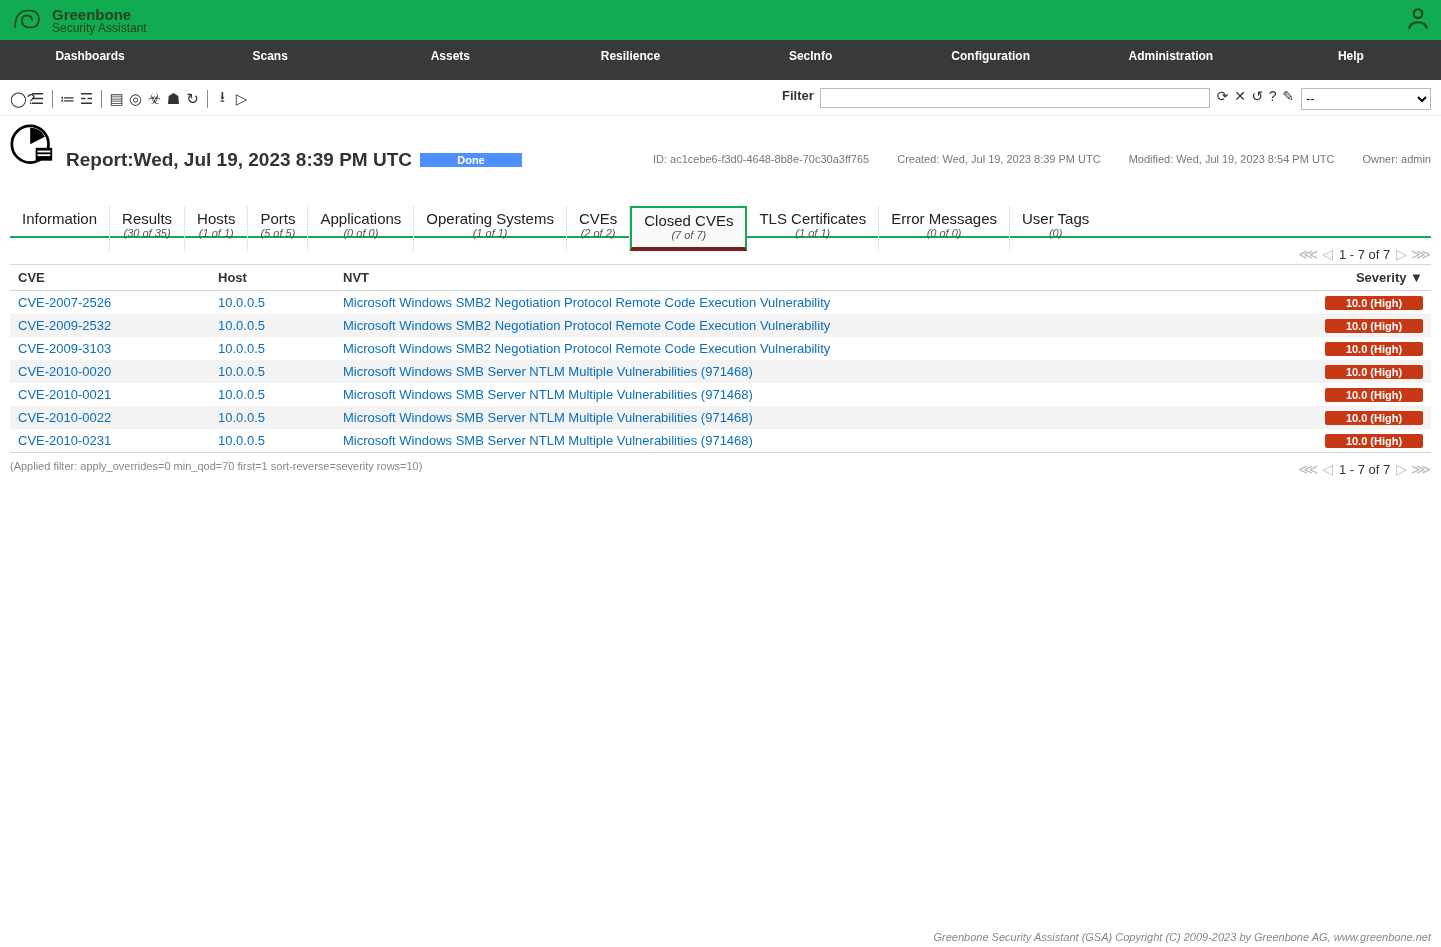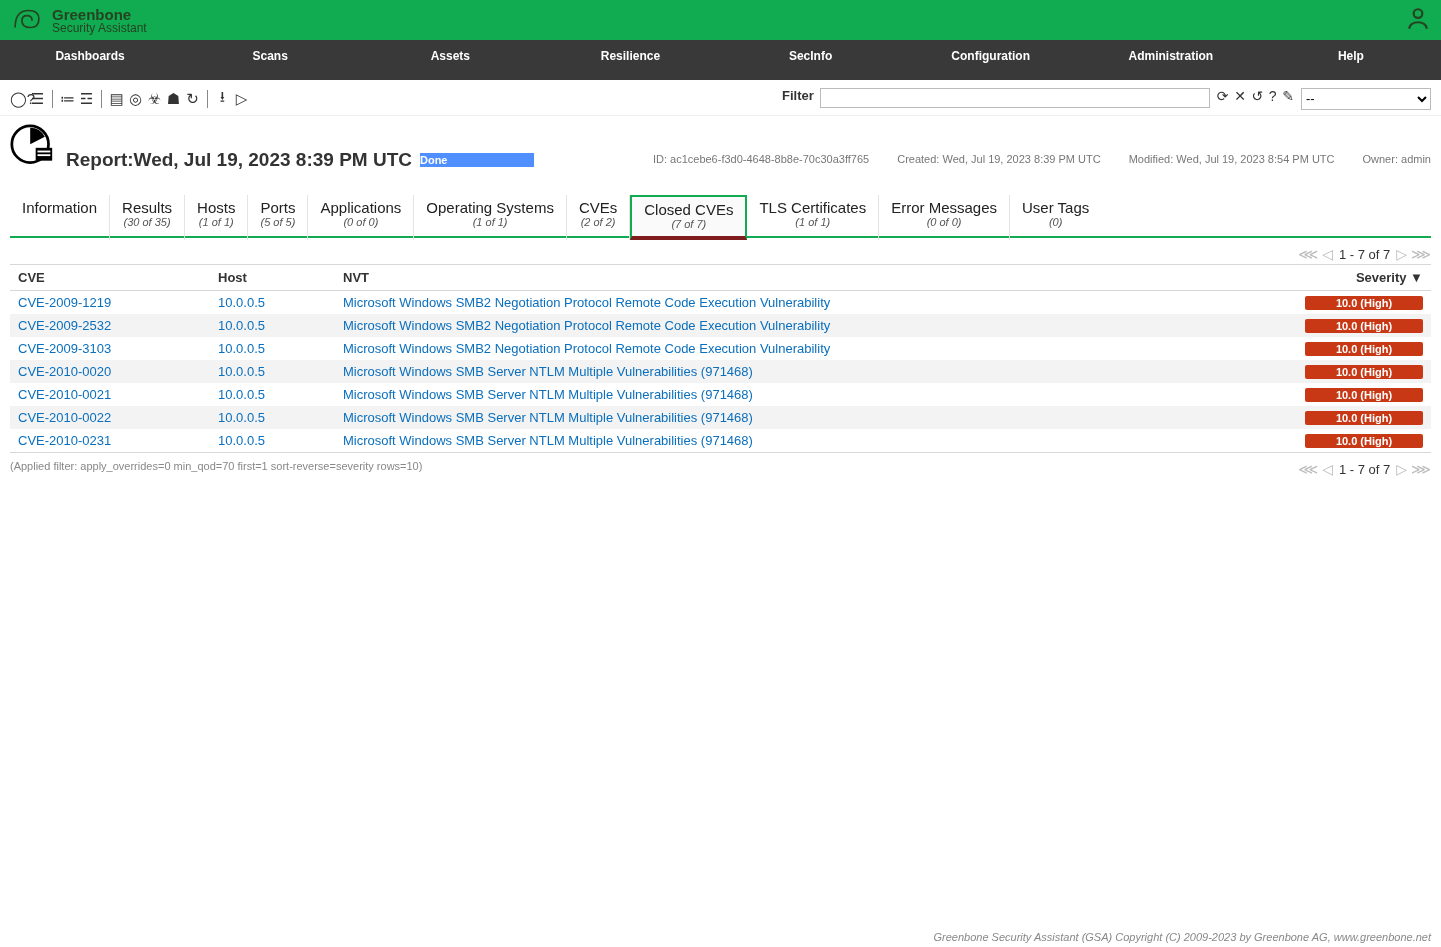--- a/index.html
+++ b/index.html
@@ -71,30 +71,30 @@
   }
   
   .titlebar {
     display: flex; align-items: flex-end; padding: 8px 10px 2px; gap: 12px;
   }
   .report-icon svg { width: 44px; height: 44px; }
   .title-line { display:flex; align-items:center; gap:8px; flex:1;}
   .title-text { font-size: 19px; font-weight: bold; }
   .status-badge {
     background: #4f8fff; color: #fff; font-size: 11px; font-weight: bold;
-    padding: 1px 0; width: 114px; 
+    padding: 1px 0; width: 102px; text-align: center;
   }
   .meta { margin-left:auto; display:flex; gap:28px; font-size:11px; color:#777; align-items:flex-end; padding-bottom:3px;}
   
   .tabs {
     display: flex; margin: 18px 10px 0; border-bottom: 2px solid var(--green);
   }
   .tab {
     padding: 4px 12px 6px; text-align: center; cursor: pointer;
-    border-right: 1px solid #e4e4e4; position: relative; top:4px;
+    border-right: 1px solid #e4e4e4; position: relative; top:15px;
   }
   .tab:last-child { border-right:none; }
   .tab .tlabel { font-size: 15px; color:#222; display:block;}
   .tab .tcount { font-size: 11px; font-style: italic; color:#555; display:block;}
   .tab.active {
     border: 2px solid var(--green); border-bottom: 4px solid #7f1d1d;
     background:#fafafa;
   }
   
   .pager { display:flex; justify-content:flex-end; align-items:center;
@@ -109,21 +109,21 @@
     background:#fff;
   }
   table.main th.sev { text-align:right; }
   table.main td { padding: 4px 8px; font-size: 13px; }
   table.main tbody tr:nth-child(even) td { background: var(--light-row); }
   table.main tbody tr:last-child td { border-bottom:1px solid var(--border);}
   .link { color: var(--link); cursor: pointer; }
   .sev-cell { text-align: right; }
   .sev-badge {
     display:inline-block; background: var(--badge-red); color:#fff;
-    font-size:11px; font-weight:bold; padding:1px 0; text-align:center; width:118px;
+    font-size:11px; font-weight:bold; padding:1px 0; text-align:center; width:98px;
     border-radius:2px;
   }
   
   .applied { font-size:11px; color:#888; padding: 4px 10px;}
   .bottomrow { display:flex; align-items:center;}
   .bottomrow .applied{flex:1;}
   .footer {
     position: fixed; bottom: 4px; right: 10px;
     font-size: 11px; color:#888;font-style:italic;
   }
@@ -276,21 +276,21 @@
   <thead>
     <tr>
       <th style="width:200px">CVE</th>
       <th style="width:125px">Host</th>
       <th>NVT</th>
       <th class="sev" style="width:120px">Severity ▼</th>
     </tr>
   </thead>
   <tbody id="tbody">
       <tr>
-        <td><span class="link">CVE-2009-1219</span></td>
+        <td><span class="link">CVE-2007-2526</span></td>
         <td><span class="link">10.0.0.5</span></td>
         <td><span class="link">Microsoft Windows SMB2 Negotiation Protocol Remote Code Execution Vulnerability</span></td>
         <td class="sev-cell"><span class="sev-badge">10.0 (High)</span></td>
       </tr>
       <tr>
         <td><span class="link">CVE-2009-2532</span></td>
         <td><span class="link">10.0.0.5</span></td>
         <td><span class="link">Microsoft Windows SMB2 Negotiation Protocol Remote Code Execution Vulnerability</span></td>
         <td class="sev-cell"><span class="sev-badge">10.0 (High)</span></td>
       </tr>

